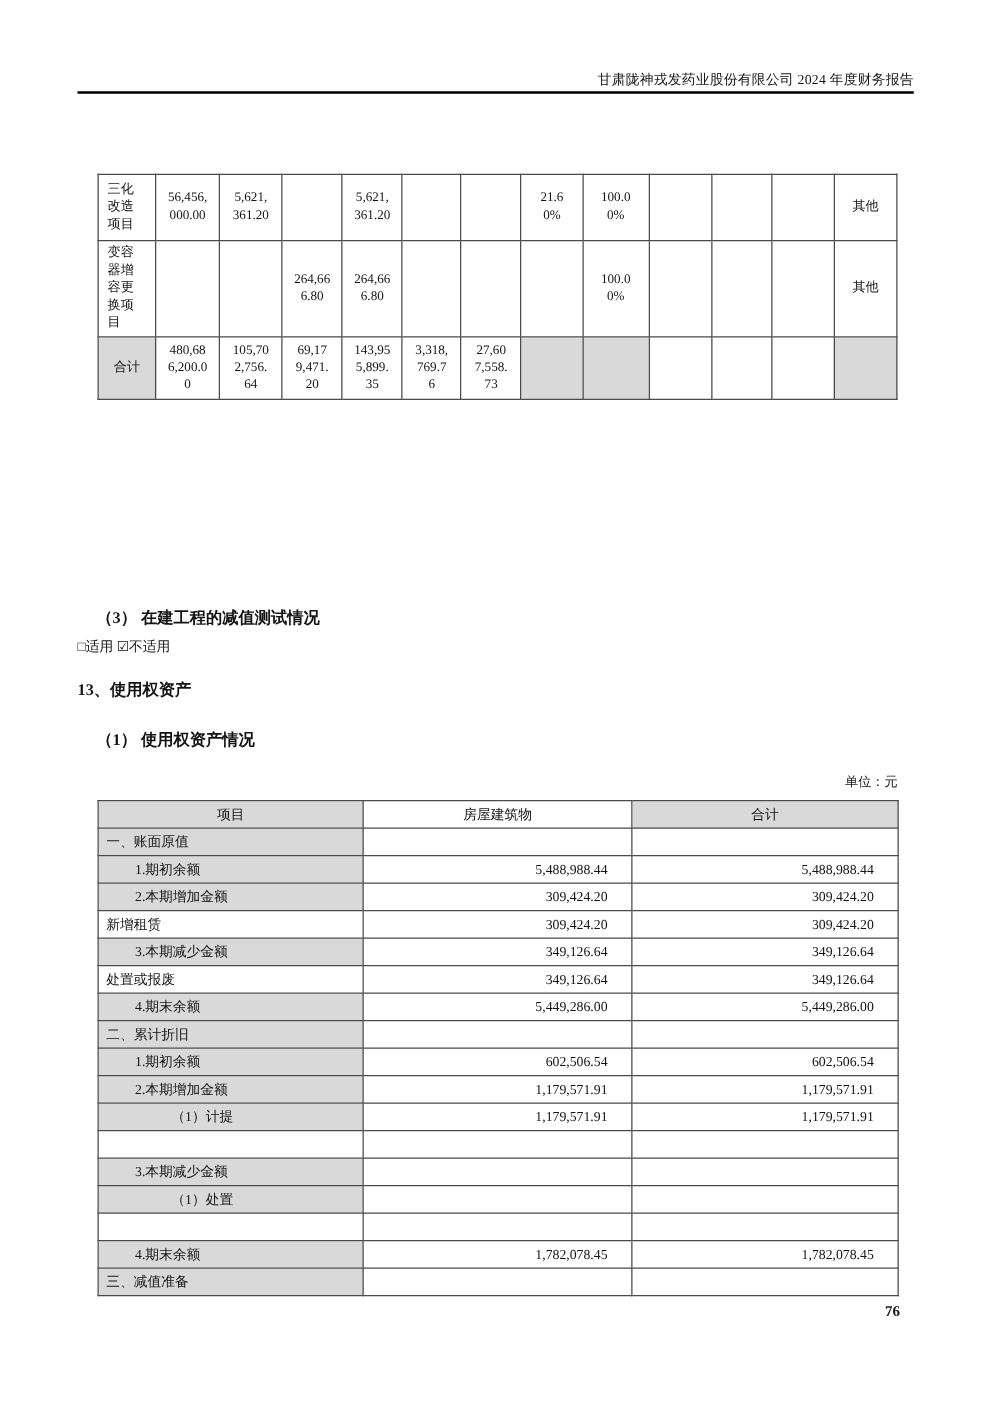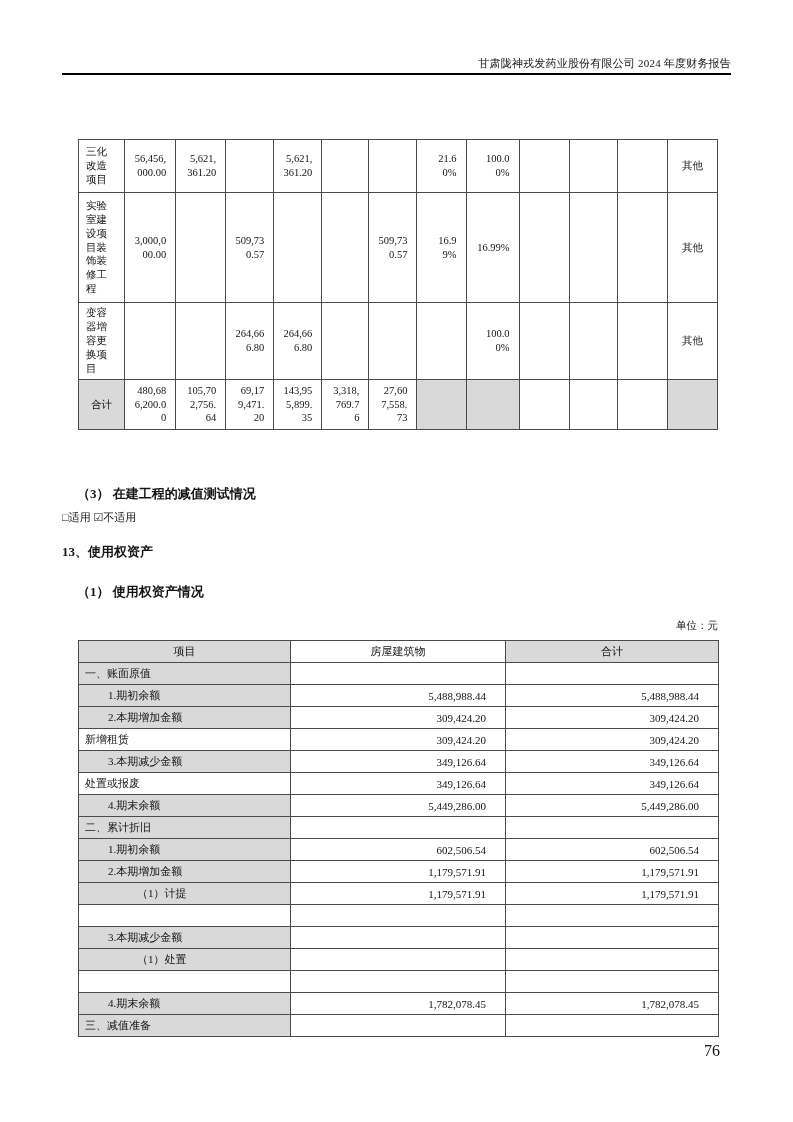--- a/index.html
+++ b/index.html
@@ -10,21 +10,21 @@
   
   #hdr-title{top:56px;right:62px;font-size:11px;letter-spacing:.2px;}
   #hdr-rule{top:73px;left:62px;width:669px;height:2px;background:#000;}
 
   
   table.t1{position:absolute;top:95px;left:78px;width:640px;border-collapse:collapse;
            table-layout:fixed;font-size:10.5px;line-height:1.32;margin-top:44px;}
   .t1 td{border:1px solid #4a4a4a;vertical-align:middle;word-break:break-all;
          padding:1px 9px;}
   .t1 td.name{text-align:left;padding:1px 7px;}
-  .t1 td.num{text-align:right;}
+  .t1 td.num{text-align:center;}
   .t1 td.ctr{text-align:center;}
   .t1 td.gray{background:#d9d9d9;}
   tr.rh1{height:53px;} tr.rh2{height:110px;} tr.rh3{height:65px;}
   tr.rh4{height:77px;} tr.rh5{height:50px;}
 
   
   #h-imp{top:470px;left:77px;font-size:13px;font-weight:bold;margin-top:15px;}
   #applic{top:510px;left:62px;font-size:11px;}
   #h-rou{top:543px;left:62px;font-size:13px;font-weight:bold;}
   #h-rou1{top:583px;left:77px;font-size:13px;font-weight:bold;}
@@ -35,21 +35,21 @@
            table-layout:fixed;font-size:11px;}
   .t2 td,.t2 th{border:1px solid #4a4a4a;height:21px;padding:0;font-weight:normal;
                 vertical-align:middle;overflow:hidden;white-space:nowrap;}
   .t2 .hd{text-align:center;}
   .t2 .gray{background:#d9d9d9;}
   .t2 .lbl{text-align:left;padding-left:6px;}
   .t2 .ind1{padding-left:29px;}
   .t2 .ind2{padding-left:58px;}
   .t2 .val{text-align:right;padding-right:19px;}
 
-  #pagenum{top:1042px;right:73px;font-size:16px;}
+  #pagenum{top:1042px;right:73px;font-size:12px;font-weight:bold;}
 </style>
 </head>
 <body>
 
 <div class="abs" id="hdr-title">甘肃陇神戎发药业股份有限公司 2024 年度财务报告</div>
 <div class="abs" id="hdr-rule"></div>
 
 <table class="t1">
   <colgroup>
     <col style="width:46px">
@@ -75,35 +75,20 @@
     <td class="num">5,621,361.20</td>
     <td class="num"></td>
     <td class="num"></td>
     <td class="num">21.60%</td>
     <td class="num">100.00%</td>
     <td class="num"></td>
     <td class="num"></td>
     <td class="num"></td>
     <td class="ctr">其他</td>
   </tr>
-  <tr class="rh2">
-    <td class="name">实验室建设项目装饰装修工程</td>
-    <td class="num">3,000,000.00</td>
-    <td class="num"></td>
-    <td class="num">509,730.57</td>
-    <td class="num"></td>
-    <td class="num"></td>
-    <td class="num">509,730.57</td>
-    <td class="num">16.99%</td>
-    <td class="num">16.99%</td>
-    <td class="num"></td>
-    <td class="num"></td>
-    <td class="num"></td>
-    <td class="ctr">其他</td>
-  </tr>
   <tr class="rh4">
     <td class="name">变容器增容更换项目</td>
     <td class="num"></td>
     <td class="num"></td>
     <td class="num">264,666.80</td>
     <td class="num">264,666.80</td>
     <td class="num"></td>
     <td class="num"></td>
     <td class="num"></td>
     <td class="num">100.00%</td>

